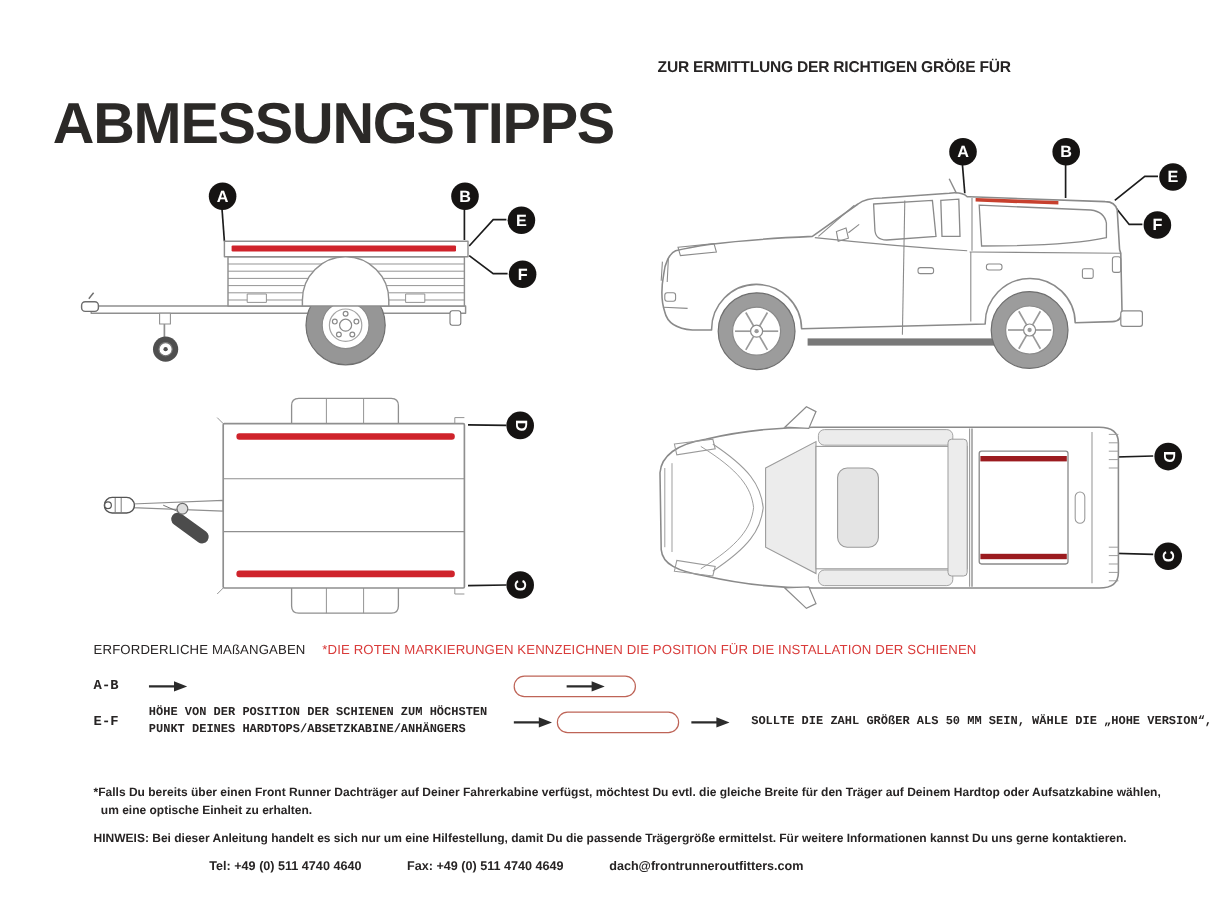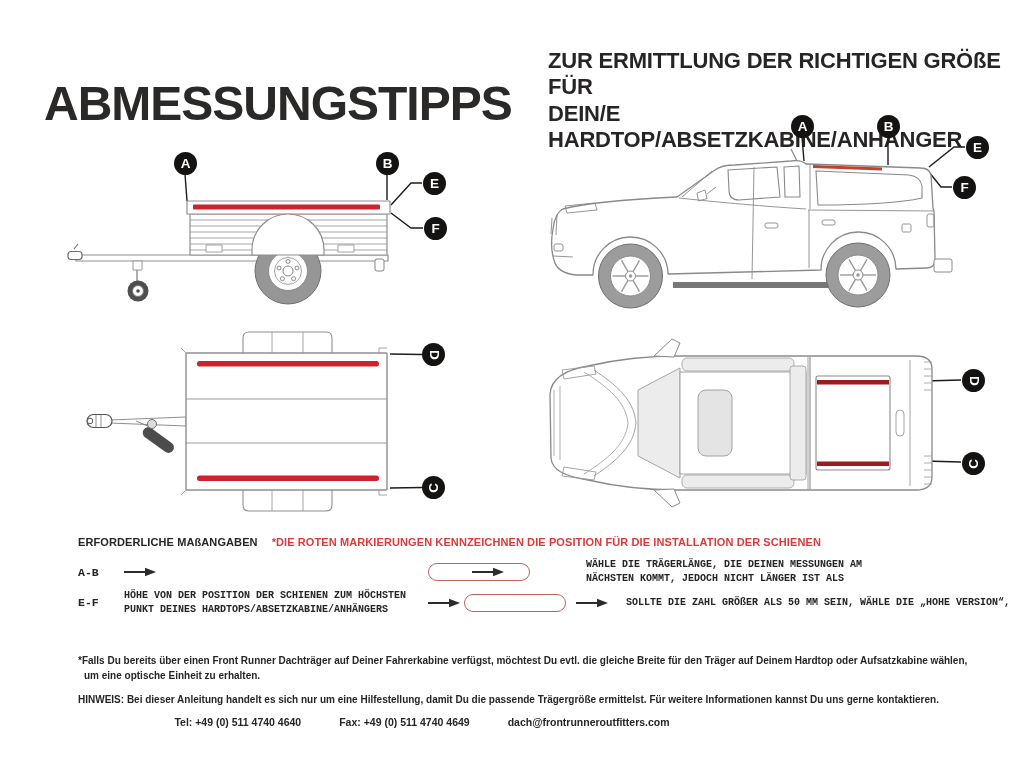--- a/index.html
+++ b/index.html
@@ -2,52 +2,51 @@
 <html><head>
 <meta charset="utf-8">
 <style>
   html,body{margin:0;padding:0;}
   body{
     width:1024px;height:768px;position:relative;background:#ffffff;
     font-family:"Liberation Sans",sans-serif;color:#272424;overflow:hidden;
   }
   .abs{position:absolute;}
   #title{left:44px;top:44px;font-size:48px;font-weight:700;letter-spacing:-1px;color:#2b2927;white-space:nowrap;text-align:center;}
-  #subtitle{left:548px;top:48px;font-size:22px;font-weight:700;line-height:1.2;letter-spacing:-0.2px;}
+  #subtitle{left:548px;top:48px;font-size:13px;font-weight:700;line-height:1.2;letter-spacing:-0.2px;text-align:right;}
   .art{position:absolute;}
   .marker{
     position:absolute;width:23px;height:23px;border-radius:50%;background:#151312;color:#fff;
     display:flex;align-items:center;justify-content:center;font-size:13.5px;font-weight:700;z-index:5;
   }
   .marker .ltr{display:block;line-height:1;}
   .marker.rot-cw .ltr{transform:rotate(90deg);}
   .marker.rot-ccw .ltr{transform:rotate(-90deg);}
   #measure-head{left:78px;top:536px;display:flex;gap:14px;white-space:nowrap;}
-  .sec-title{font-size:11px;font-weight:700;letter-spacing:0.1px;}
+  .sec-title{font-size:11px;font-weight:400;letter-spacing:0.1px;}
   .red{color:#D93B3A;}
   #measure-rows{left:78px;top:558px;width:940px;}
   .mrow{display:grid;grid-template-columns:46px 304px 36px 104px 40px auto;align-items:center;min-height:27px;margin-bottom:3px;font-family:Liberation Mono, monospace;}
   .key{font-size:11.5px;font-weight:700;}
   .row-label{font-size:10px;font-weight:700;line-height:1.32;}
   .row-label div{white-space:nowrap;}
   .pill{width:100px;height:16px;border:1.5px solid #BE6457;border-radius:11px;background:#fff;}
   .instr{font-size:10px;font-weight:700;line-height:1.4;padding-left:18px;}
   .instr div{white-space:nowrap;}
   .arrow{display:block;}
   #footnote1{left:78px;top:653px;font-size:10px;font-weight:700;line-height:1.5;white-space:nowrap;}
   #footnote2{left:78px;top:692px;font-size:10px;font-weight:700;line-height:1.5;white-space:nowrap;text-align:right;}
   #footer{left:0;top:716px;width:844px;display:flex;justify-content:center;gap:38px;font-size:10.5px;font-weight:700;white-space:nowrap;}
 </style>
 </head>
 <body>
 
 <h1 id="title" class="abs">ABMESSUNGSTIPPS</h1>
 <div id="subtitle" class="abs">
   <div>ZUR ERMITTLUNG DER RICHTIGEN GRÖßE FÜR</div>
-  <div>DEIN/E HARDTOP/ABSETZKABINE/ANHÄNGER</div>
 </div>
 
 <svg class="art" style="left:40px;top:128px" width="420" height="200" viewBox="0 0 420 200">
   <g stroke="#1c1c1c" stroke-width="1.4" fill="none">
     <path d="M145,46 L147,73"></path>
     <path d="M347,46 L347,72"></path>
     <path d="M382,55 L371,55 L351,77"></path>
     <path d="M383,100 L371,100 L351,85"></path>
   </g>
   <g stroke="#8f8f8f" stroke-width="1.2" fill="#ffffff" stroke-linejoin="round">
@@ -253,24 +252,20 @@
     <div class="key">A-B</div>
     <svg class="arrow" width="32" height="10" viewBox="0 0 32 10">
         <line x1="0" y1="5" x2="22" y2="5" stroke="#2b2b2b" stroke-width="2"></line>
         <polygon points="21,0.8 32,5 21,9.2" fill="#2b2b2b"></polygon>
       </svg>
     <div class="pill"></div>
     <svg class="arrow" style="margin-left:8px" width="32" height="10" viewBox="0 0 32 10">
         <line x1="0" y1="5" x2="22" y2="5" stroke="#2b2b2b" stroke-width="2"></line>
         <polygon points="21,0.8 32,5 21,9.2" fill="#2b2b2b"></polygon>
       </svg>
-    <div class="instr">
-      <div>WÄHLE DIE TRÄGERLÄNGE, DIE DEINEN MESSUNGEN AM</div>
-      <div>NÄCHSTEN KOMMT, JEDOCH NICHT LÄNGER IST ALS</div>
-    </div>
   </div>
 
 
   <div class="mrow">
     <div class="key">E-F</div>
     <div class="row-label">
       <div>HÖHE VON DER POSITION DER SCHIENEN ZUM HÖCHSTEN</div>
       <div>PUNKT DEINES HARDTOPS/ABSETZKABINE/ANHÄNGERS</div>
     </div>
     <svg class="arrow" width="32" height="10" viewBox="0 0 32 10">

